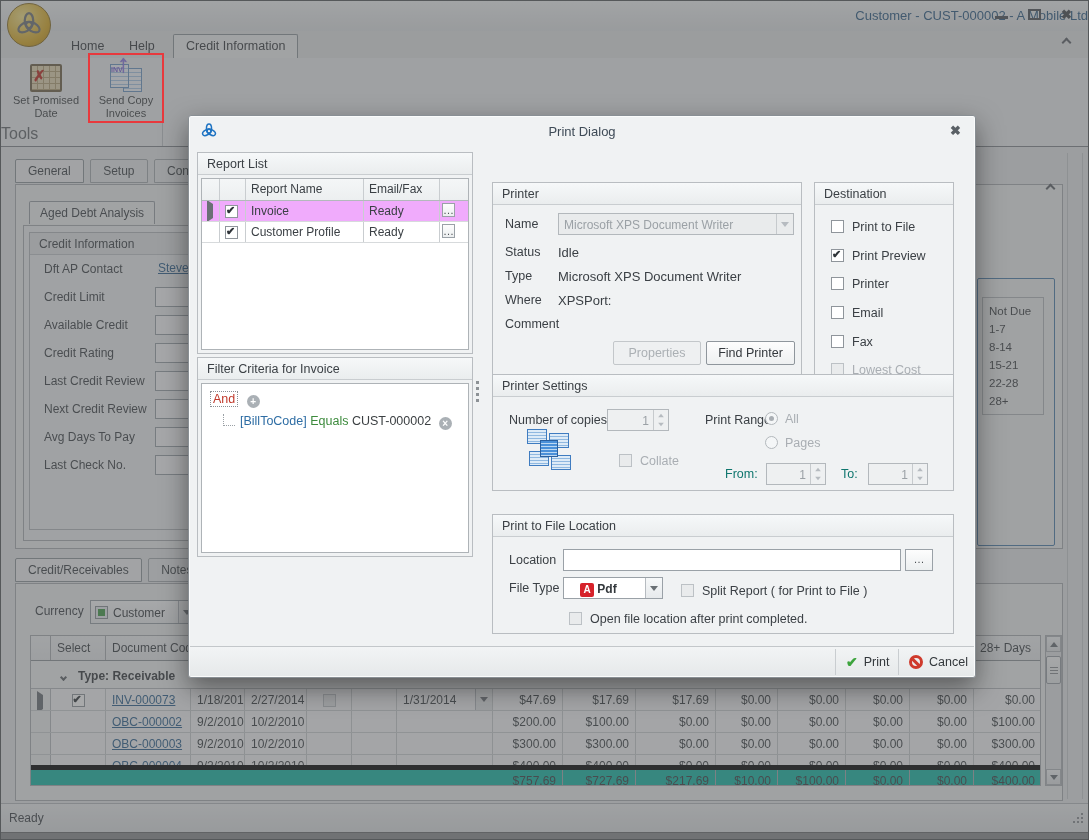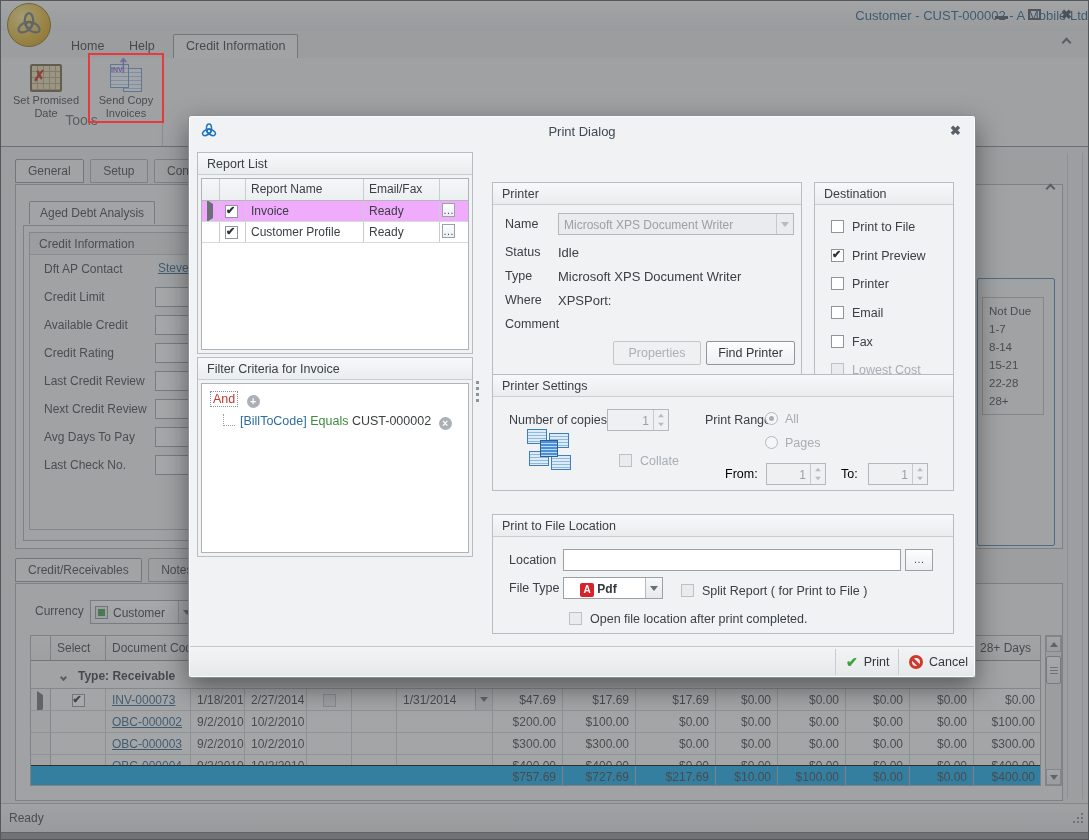--- a/index.html
+++ b/index.html
@@ -15,21 +15,21 @@
   .wc-close{font-size:13px;font-weight:bold;line-height:11px}
   .logo{position:absolute;left:6px;top:2px;width:44px;height:44px;border-radius:50%;
     background:radial-gradient(circle at 35% 30%,#f7e489,#dcab22 65%,#b8860b);border:1px solid #8a6d1c;
     display:flex;align-items:center;justify-content:center;z-index:5}
   
   .ribbon-tabs{position:absolute;top:30px;left:0;right:0;height:27px;background:#e3e5e7}
   .rtab{position:absolute;top:4px;padding:4px 12px;font-size:12.5px;color:#34383b;cursor:pointer}
   .rtab.active{background:#f0f2f3;border:1px solid #8f969c;border-bottom:none;border-radius:2px 2px 0 0;top:3px;height:25px}
   .ribbon-body{position:absolute;top:57px;left:0;right:0;height:89px;background:#edeff0;border-bottom:1px solid #82878c}
   .tools-group{position:absolute;left:0;top:0;width:162px;height:88px;border-right:1px solid #c3c7ca}
-  .group-label{position:absolute;bottom:18px;left:0;right:0;text-align:center;font-size:14px;color:#62676b}
+  .group-label{position:absolute;bottom:3px;left:0;right:0;text-align:left;font-size:16px;color:#62676b}
   .ribbon-btn{position:absolute;top:2px;width:74px;height:66px;text-align:center;font-size:11px;color:#3a3e41;line-height:13px;cursor:pointer}
   .calico{width:32px;height:28px;margin:4px auto 2px;background:#e3d5b0;border:2px solid #6f6146;border-radius:2px;position:relative;
     background-image:repeating-linear-gradient(to right,transparent 0 5px,#b3a276 5px 6px),repeating-linear-gradient(to bottom,transparent 0 5px,#b3a276 5px 6px)}
   .calico::after{content:"✗";position:absolute;left:1px;top:3px;color:#c0261d;font-weight:bold;font-size:15px}
   .invico{width:36px;height:32px;margin:1px auto;position:relative}
   .invico .doc{position:absolute;width:19px;height:24px;background:#f2f7fc;border:1px solid #6b96c4;
     background-image:repeating-linear-gradient(to bottom,transparent 0 3px,#a9c9e8 3px 4px)}
   .invico .d1{left:2px;top:3px}.invico .d2{left:15px;top:7px}
   .invico .inv{position:absolute;left:3px;top:2px;font-size:7px;font-weight:bold;color:#7a5fd6;z-index:2}
   .invico .arrow{position:absolute;left:9px;top:-4px;font-size:25px;font-weight:bold;color:#8d7ae8;text-shadow:0 0 1px #5b48c0;z-index:3}
@@ -84,21 +84,21 @@
   .rows-clip{height:76px;overflow:hidden}
   .grow{height:22px;background:#f6f7f8;border-bottom:1px solid #cdd1d4;white-space:nowrap}
   .grow .ind{background:#eef0f1;border-right:1px solid #b6bbbe;padding:6px 0 0 6px}
   .doclink{color:#2a5f8e;text-decoration:underline;cursor:pointer}
   .cb{width:13px;height:13px;background:#fff;border:1px solid #8f959b;display:inline-block;position:relative;vertical-align:middle}
   .cb.checked::after{content:"✔";position:absolute;left:0px;top:-2px;font-size:11px;color:#2e3338;font-weight:bold}
   .cb.dis{background:#e9ebec;border-color:#bcc1c5}
   .cellcombo{display:flex;height:100%}
   .cellcombo .cv{flex:1;padding:4px 0 0 6px}
   .cellcombo .ca{width:17px;border-left:1px solid #b6bbc0;background:linear-gradient(#f3f5f6,#e5e8ea);display:flex;align-items:center;justify-content:center}
-  .trow{height:22px;background:#0ea5e9;border-top:1px solid #000000;white-space:nowrap}
+  .trow{height:22px;background:#14b8a6;border-top:5px solid #000000;white-space:nowrap}
   .trow .gc{border-right:1px solid #a6abaf}
   .vscroll{position:absolute;left:1029px;top:51px;width:17px;height:151px;background:#e4e6e8;border:1px solid #adb2b6}
   .sbtn{position:absolute;left:0;right:0;height:16px;background:linear-gradient(#f6f8f9,#e2e5e7);border:1px solid #b3b8bc;display:flex;align-items:center;justify-content:center}
   .sthumb{position:absolute;left:0;right:0;top:20px;height:28px;background:linear-gradient(#fbfcfc,#e8ebec);border:1px solid #9aa0a5;border-radius:2px;display:flex;align-items:center;justify-content:center;flex-direction:column;gap:2px}
   .sthumb i{display:block;width:8px;height:1px;background:#8a8f93}
   
   .statusbar{position:absolute;left:0;right:0;bottom:7px;height:29px;background:linear-gradient(#eef0f1,#dde0e2);border-top:1px solid #b6bbbe}
   .statusbar .stext{position:absolute;left:8px;top:7px;font-size:12px;color:#3b4045}
   .grip{position:absolute;right:3px;bottom:3px}
   .bottom-edge{position:absolute;left:0;right:0;bottom:0;height:7px;background:#8a8c8e;border-top:1px solid #6b6d6f}
@@ -107,21 +107,21 @@
   
   .dialog{position:absolute;left:187px;top:114px;width:788px;height:563px;background:#f0f2f3;border:1px solid #898f94;border-radius:3px;
     box-shadow:0 10px 26px rgba(20,20,20,.5),inset 0 0 0 1px #fafbfb;z-index:100}
   .dlg-title{position:absolute;left:0;right:0;top:0;height:30px}
   .dlg-title .ttext{position:absolute;left:0;right:0;top:8px;text-align:center;font-size:13px;color:#3f4b57}
   .dlg-close{position:absolute;right:14px;top:7px;font-size:13px;font-weight:bold;color:#5a6065;cursor:pointer}
   .dlg-ico{position:absolute;left:11px;top:6px}
   .grp{position:absolute;border:1px solid #b9bdc1;background:#f0f2f3}
   .grp-h{height:22px;line-height:22px;padding-left:9px;font-size:12.5px;color:#3b4045;background:linear-gradient(#f6f8f9,#eaedee);border-bottom:1px solid #c9cdd0}
   .lbl{font-size:12.5px;color:#3b4045;position:absolute}
-  .lbl.dis{color:#000000}
+  .lbl.dis{color:#0f766e}
   .val{font-size:13px;color:#3b4045;position:absolute}
   
   .rgrid{position:absolute;left:3px;right:3px;top:25px;bottom:3px;background:#fff;border:1px solid #aeb3b7}
   .rghead{height:22px;background:linear-gradient(#f4f6f7,#eceff0);border-bottom:1px solid #b3b8bc;white-space:nowrap}
   .rgc{display:inline-block;vertical-align:top;height:100%;border-right:1px solid #c9cdd0;font-size:12px;color:#3b4045;padding:3px 0 0 5px;overflow:hidden;white-space:nowrap}
   .r0{width:18px}.r1{width:26px}.r2{width:118px}.r3{width:76px}.r4{width:26px}
   .rgrow{height:21px;border-bottom:1px solid #d7dadc;white-space:nowrap;background:#fff}
   .rgrow.sel{background:#f0abfc}
   .dots-btn{width:20px;height:16px;margin:0px 2px;border:1px solid #9aa1a7;background:linear-gradient(#fdfdfd,#eceff0);font-size:11px;line-height:12px;text-align:center;color:#4a4f54;cursor:pointer}
   

